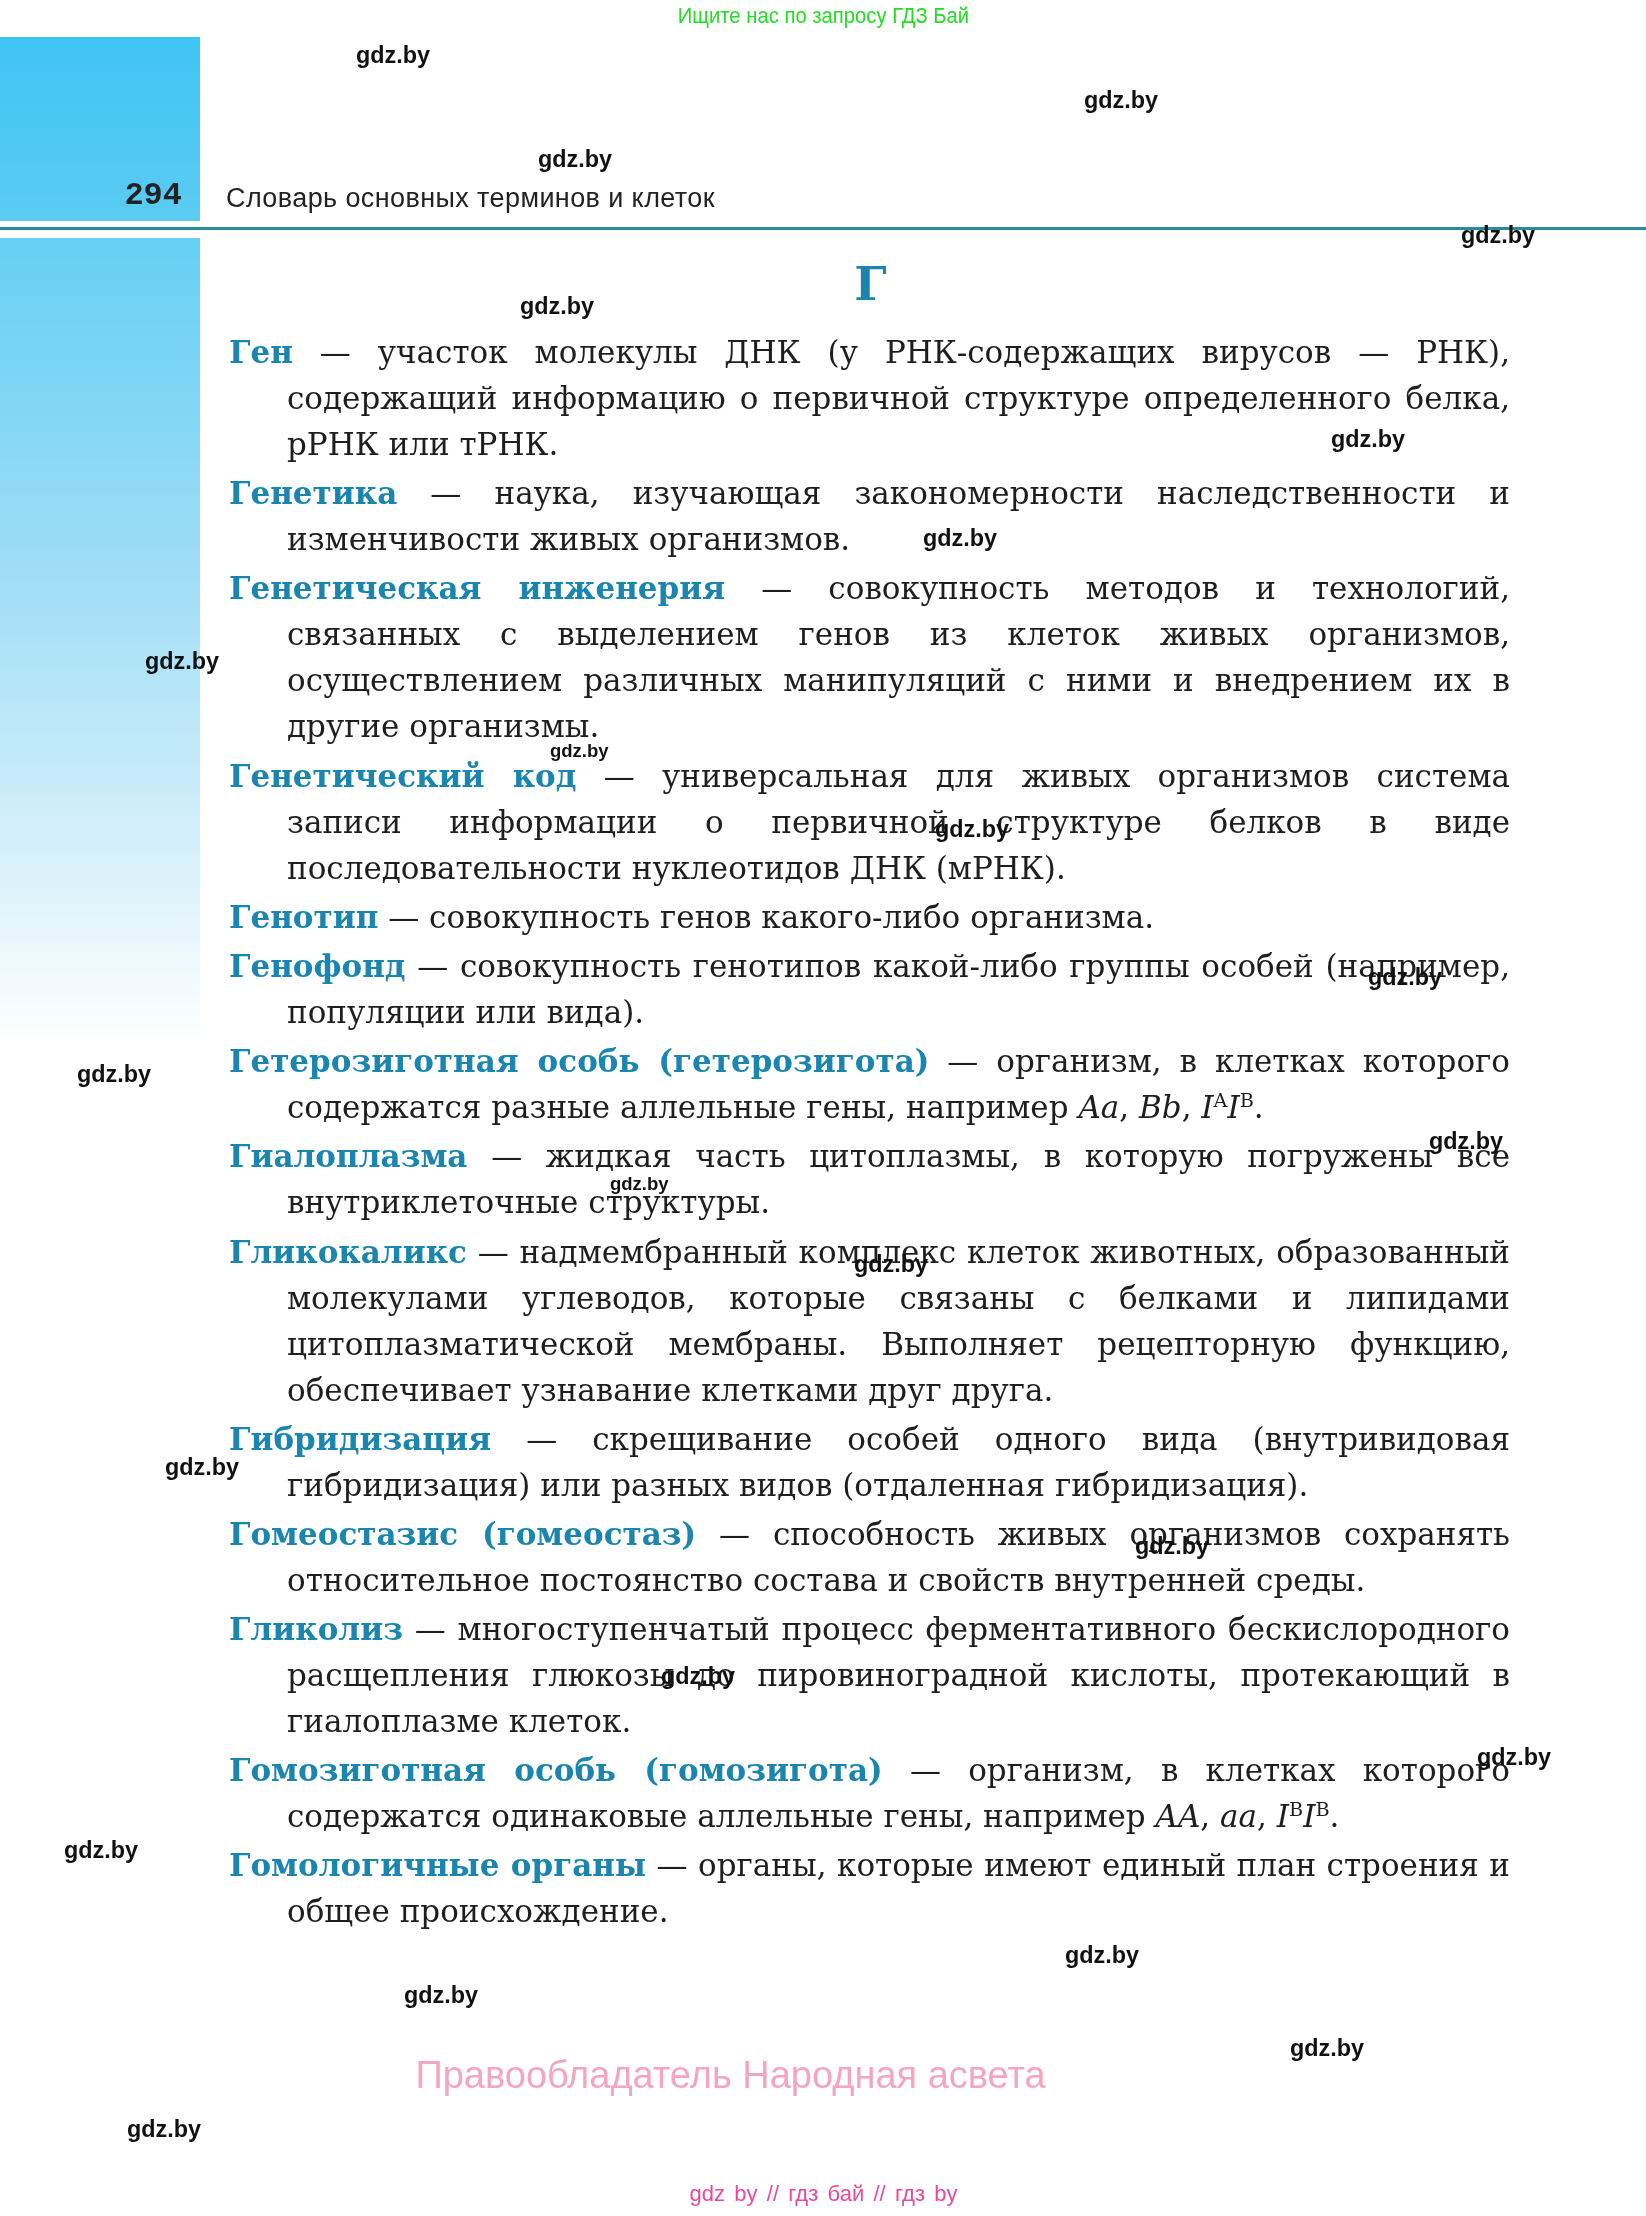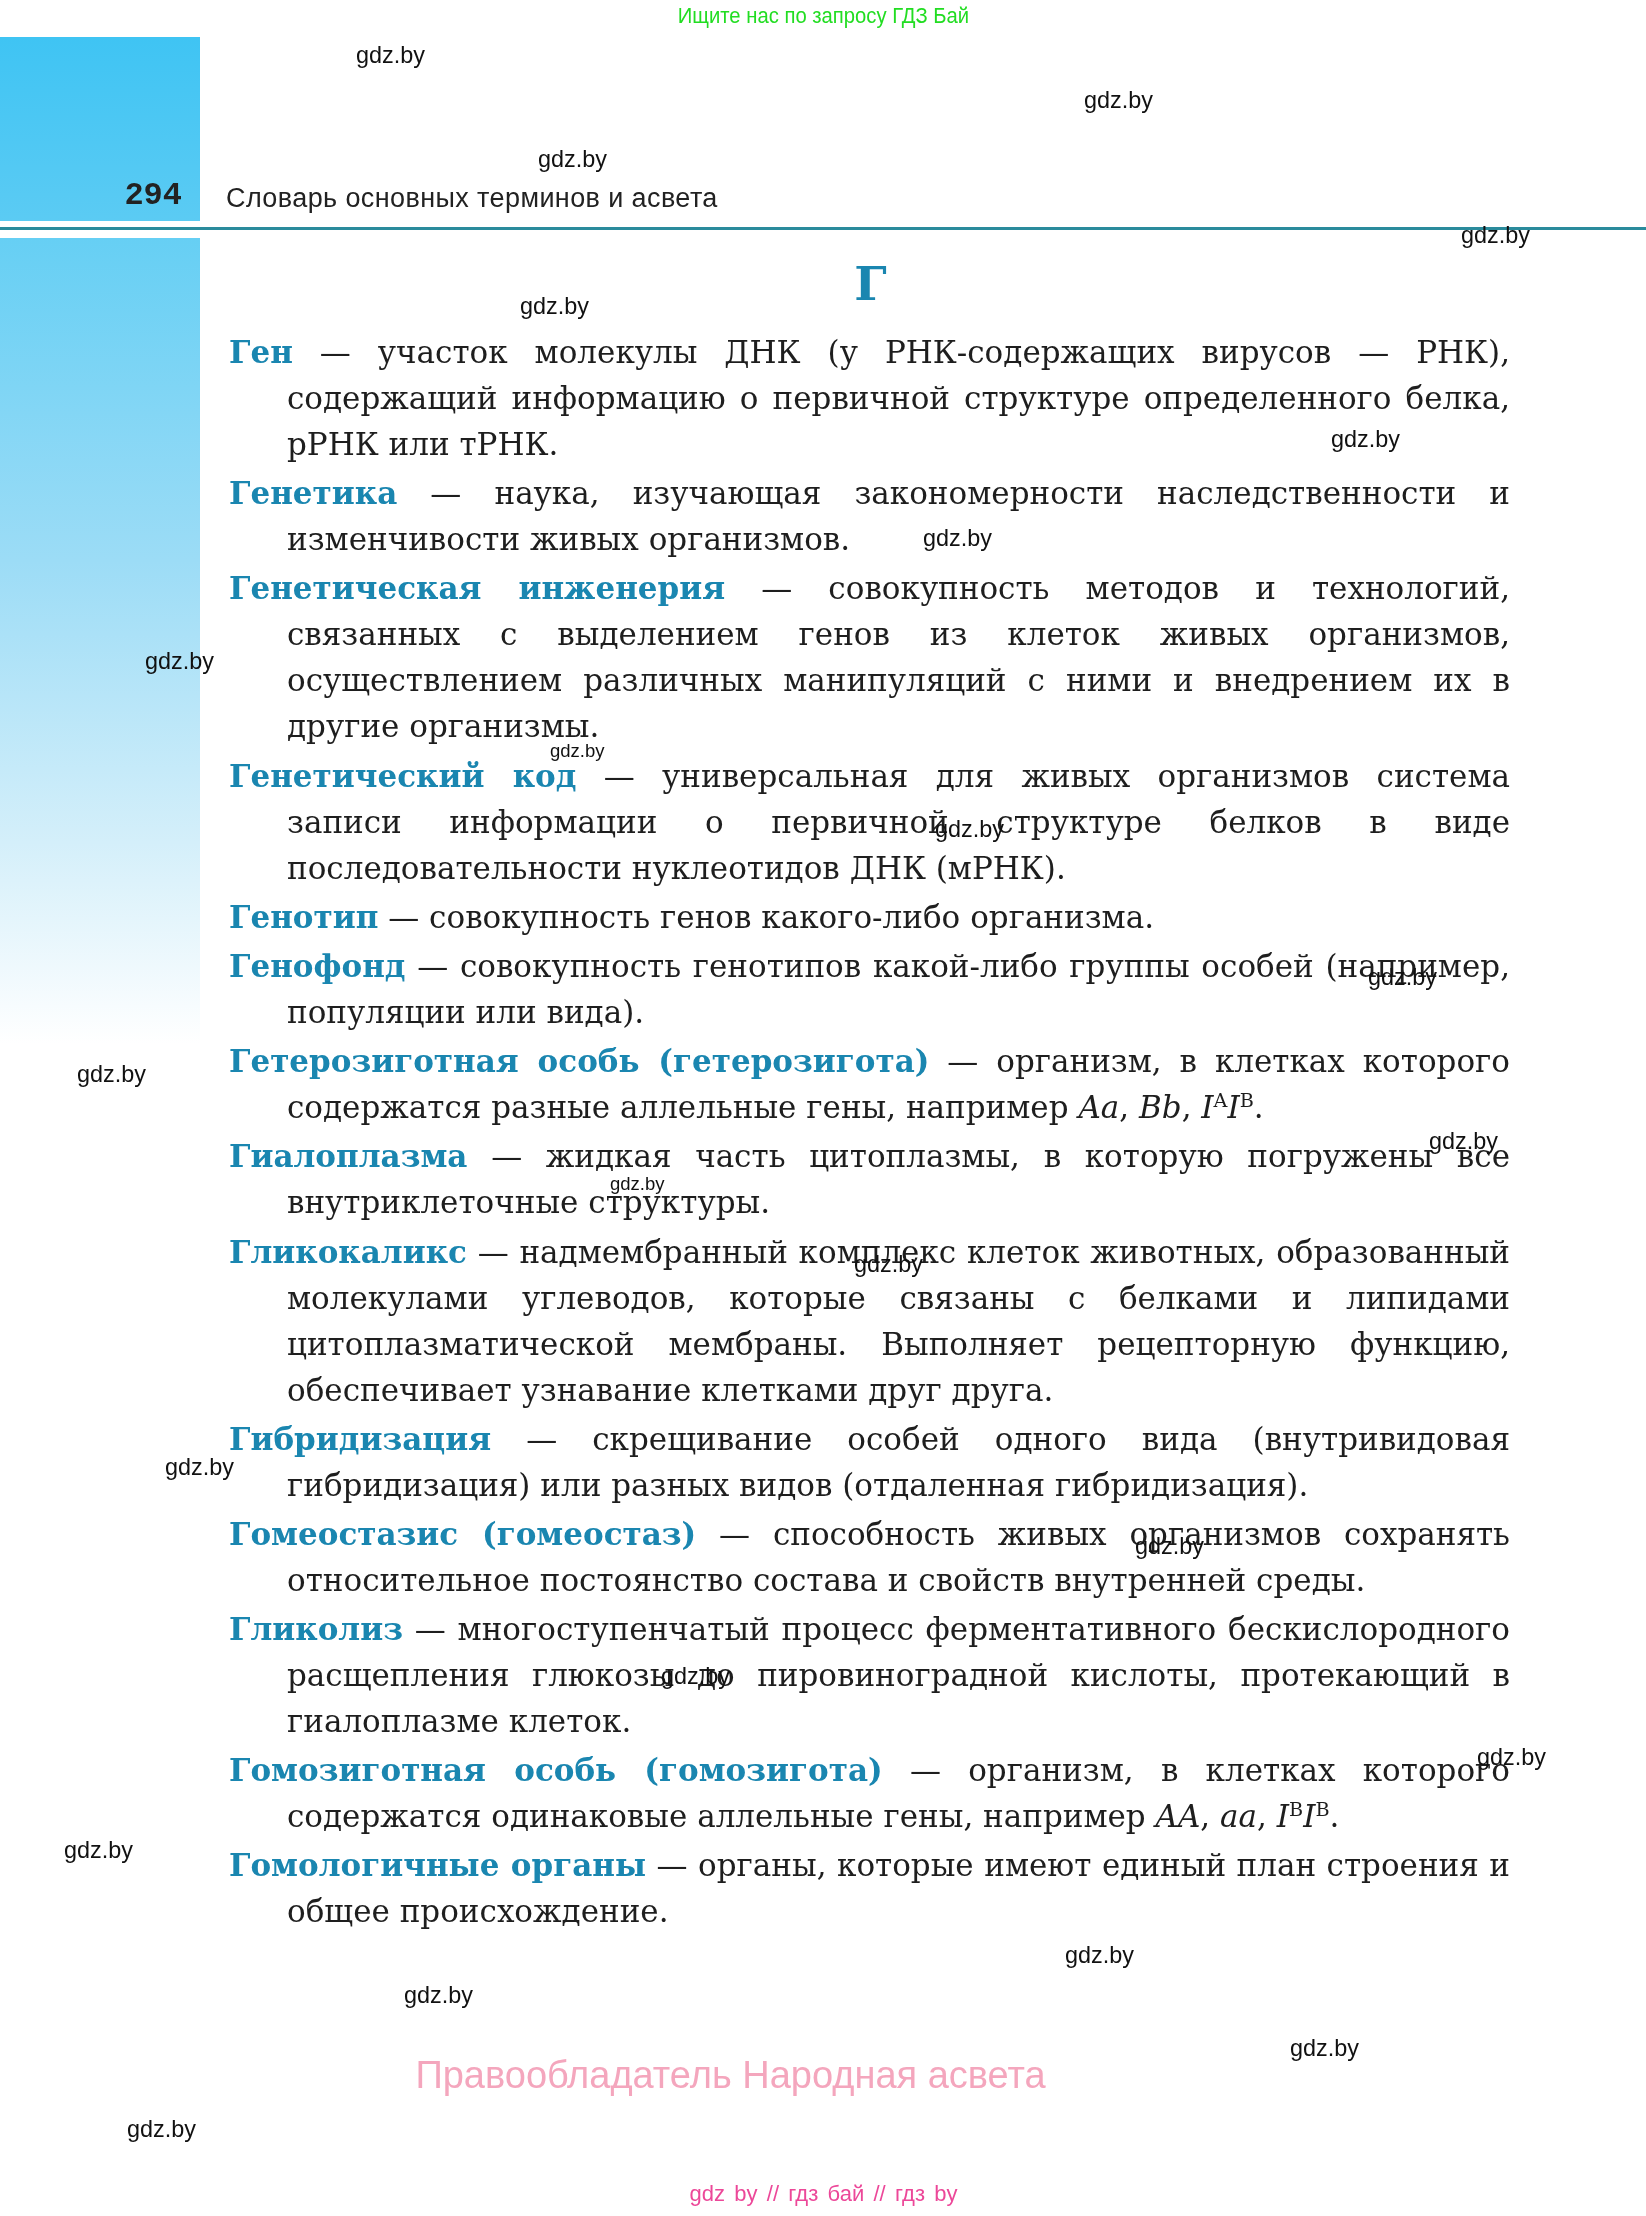--- a/index.html
+++ b/index.html
@@ -43,20 +43,21 @@
   .entry {
     margin:0 0 3.2px 0; padding-left:58px; text-indent:-58px; text-align:justify;
   }
   .term { color:#1a86b0; font-weight:bold; }
   .dash { }
   .ital { font-style:italic; }
   sup { font-size:62%; vertical-align:0.55em; line-height:0; }
   .wm {
     position:absolute; font-family:"Liberation Sans", sans-serif; font-size:23.4px; color:#111;
     white-space:nowrap;
+    font-weight:bold;
   }
   .wm.small { font-size:18.5px; }
   .copyright {
     position:absolute; left:0; width:1461px; top:2054px; text-align:center;
     font-family:"Liberation Sans", sans-serif; font-size:38px; color:#f4a6bd;
   }
   .footer-links {
     position:absolute; left:0; width:1647px; top:2181px; text-align:center;
     font-family:"Liberation Sans", sans-serif; font-size:22px; color:#ec4899; word-spacing:3.2px;
   }
@@ -64,21 +65,21 @@
 </head>
 <body>
 
 <div class="top-banner">Ищите нас по запросу ГДЗ Бай</div>
 
 <div class="side-top"></div>
 <div class="rule"></div>
 <div class="side-bottom"></div>
 
 <div class="page-num">294</div>
-<div class="header-title">Словарь основных терминов и асвета</div>
+<div class="header-title">Словарь основных терминов и клеток</div>
 
 <div class="letter-heading">Г</div>
 
 <div class="entries" id="entries">
     <p class="entry"><span class="term">Ген</span> <span class="dash">—</span> <span>участок молекулы ДНК (у РНК-содержащих вирусов — РНК), содержащий информацию о первичной структуре определенного белка, рРНК или тРНК.</span></p>
     <p class="entry"><span class="term">Генетика</span> <span class="dash">—</span> <span>наука, изучающая закономерности наследственности и изменчивости живых организмов.</span></p>
     <p class="entry"><span class="term">Генетическая инженерия</span> <span class="dash">—</span> <span>совокупность методов и технологий, связанных с выделением генов из клеток живых организмов, осуществлением различных манипуляций с ними и внедрением их в другие организмы.</span></p>
     <p class="entry"><span class="term">Генетический код</span> <span class="dash">—</span> <span>универсальная для живых организмов система записи информации о первичной структуре белков в виде последовательности нуклеотидов ДНК (мРНК).</span></p>
     <p class="entry"><span class="term">Генотип</span> <span class="dash">—</span> <span>совокупность генов какого-либо организма.</span></p>
     <p class="entry"><span class="term">Генофонд</span> <span class="dash">—</span> <span>совокупность генотипов какой-либо группы особей (например, популяции или вида).</span></p>

